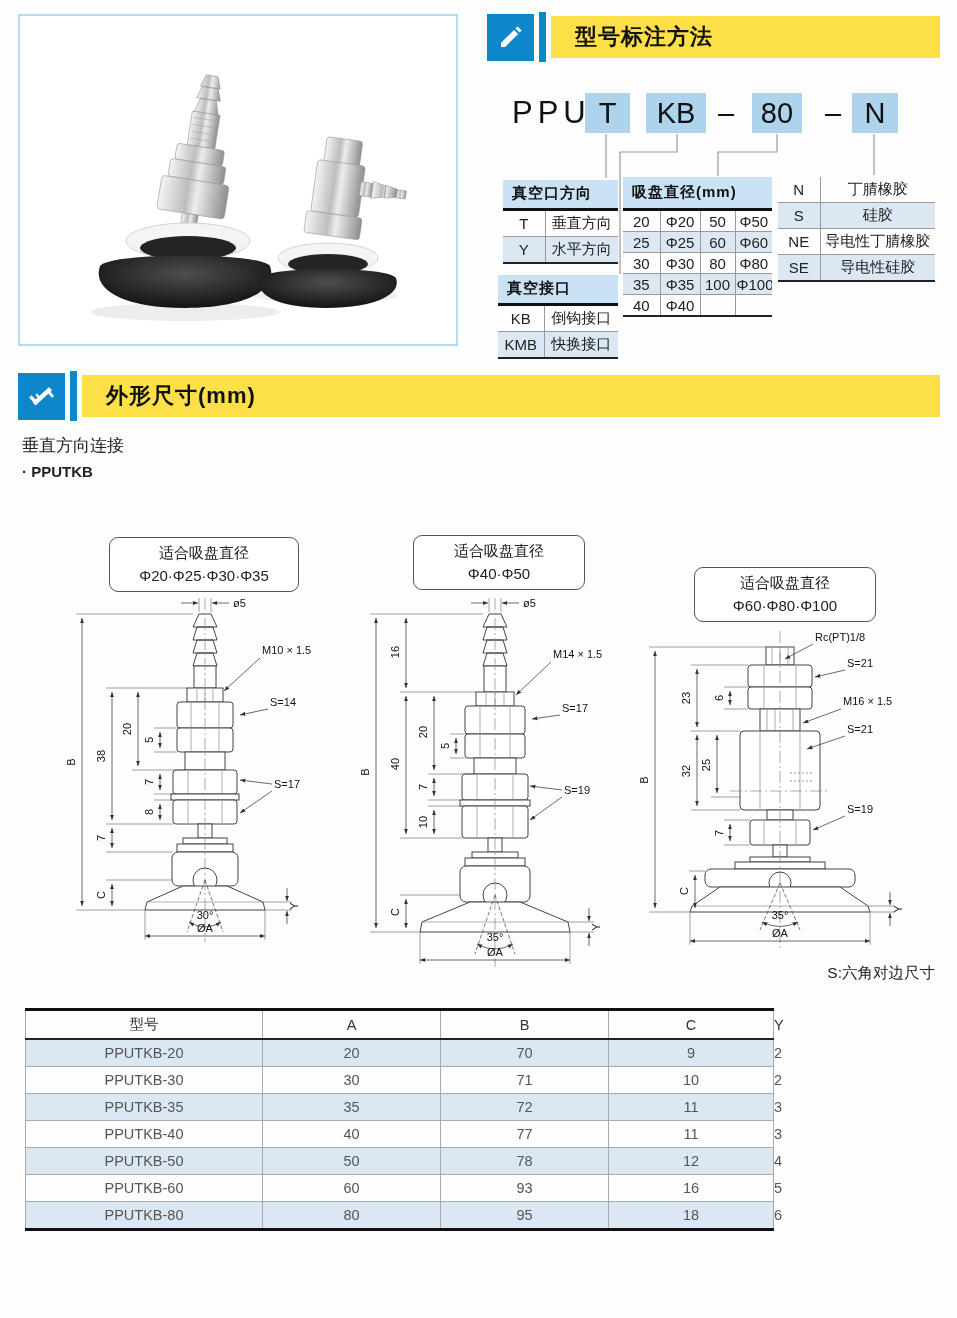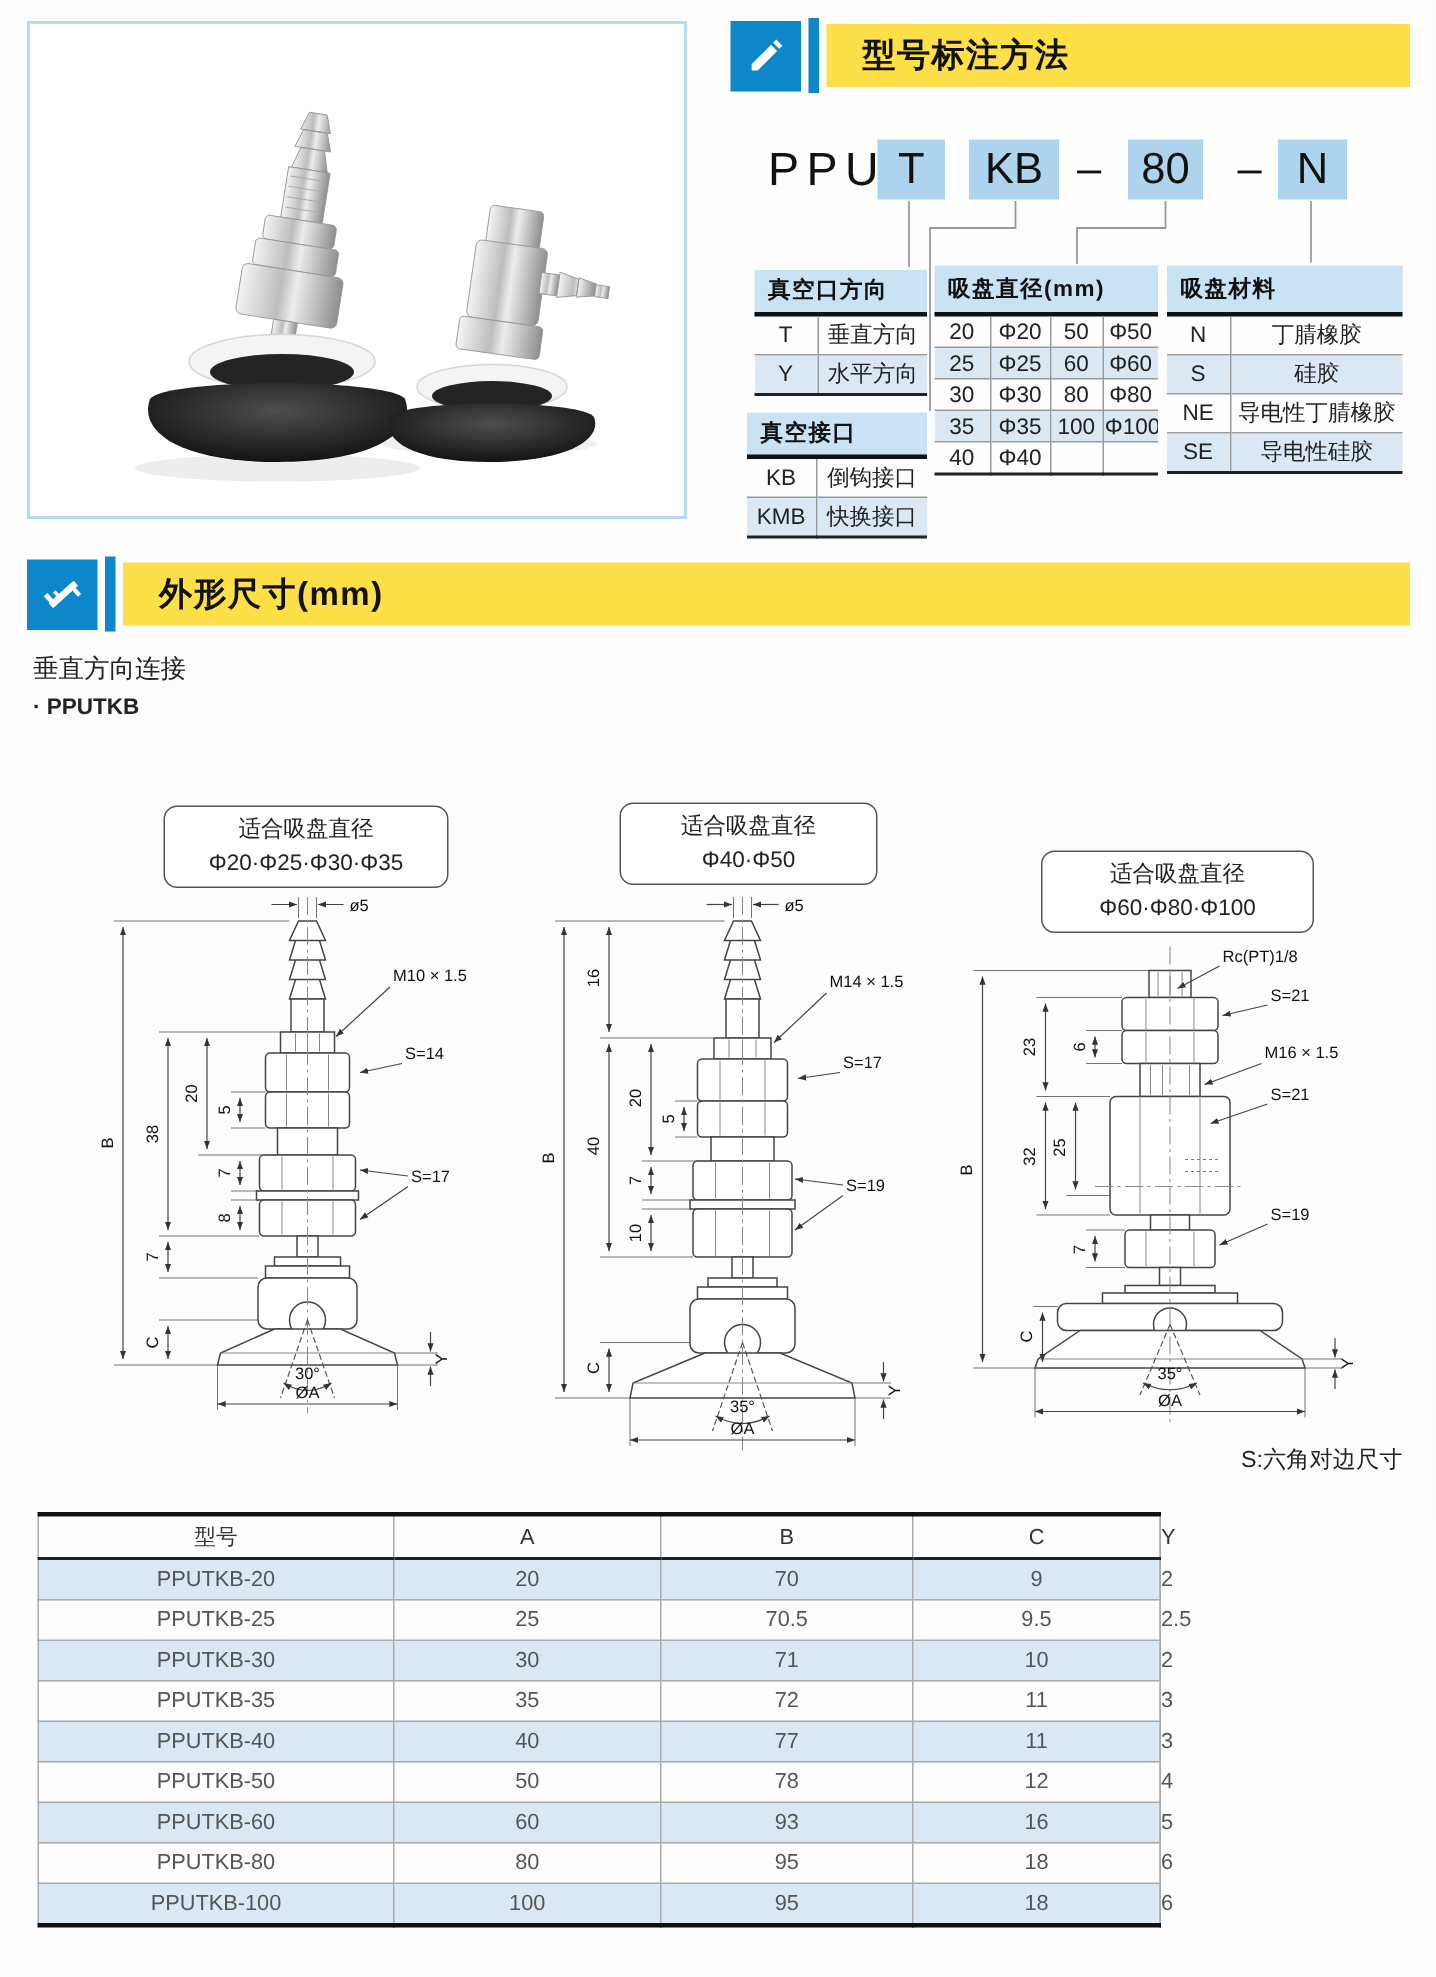--- a/index.html
+++ b/index.html
@@ -210,21 +210,20 @@
             <td>40</td>
             <td>Φ40</td>
             <td></td>
             <td></td>
           </tr>
         </tbody>
     </table>
   </div>
 
   <div class="mini" style="left:778px;top:177px;width:157px;">
-    <div class="tbl-head" style="padding-top:6px;padding-bottom:6px;">吸盘材料</div>
     <table>
         <colgroup>
           <col style="width:42px">
           <col>
         </colgroup>
       <tbody class="alt-odd">
           <tr>
             <td>N</td>
             <td>丁腈橡胶</td>
           </tr>
@@ -567,27 +566,20 @@
     </thead>
     <tbody class="alt-even">
         <tr>
           <td>PPUTKB-20</td>
           <td>20</td>
           <td>70</td>
           <td>9</td>
           <td>2</td>
         </tr>
         <tr>
-          <td>PPUTKB-25</td>
-          <td>25</td>
-          <td>70.5</td>
-          <td>9.5</td>
-          <td>2.5</td>
-        </tr>
-        <tr>
           <td>PPUTKB-30</td>
           <td>30</td>
           <td>71</td>
           <td>10</td>
           <td>2</td>
         </tr>
         <tr>
           <td>PPUTKB-35</td>
           <td>35</td>
           <td>72</td>
@@ -615,23 +607,16 @@
           <td>16</td>
           <td>5</td>
         </tr>
         <tr>
           <td>PPUTKB-80</td>
           <td>80</td>
           <td>95</td>
           <td>18</td>
           <td>6</td>
         </tr>
-        <tr>
-          <td>PPUTKB-100</td>
-          <td>100</td>
-          <td>95</td>
-          <td>18</td>
-          <td>6</td>
-        </tr>
       </tbody>
   </table>
 
 </div>
 
 </body></html>

